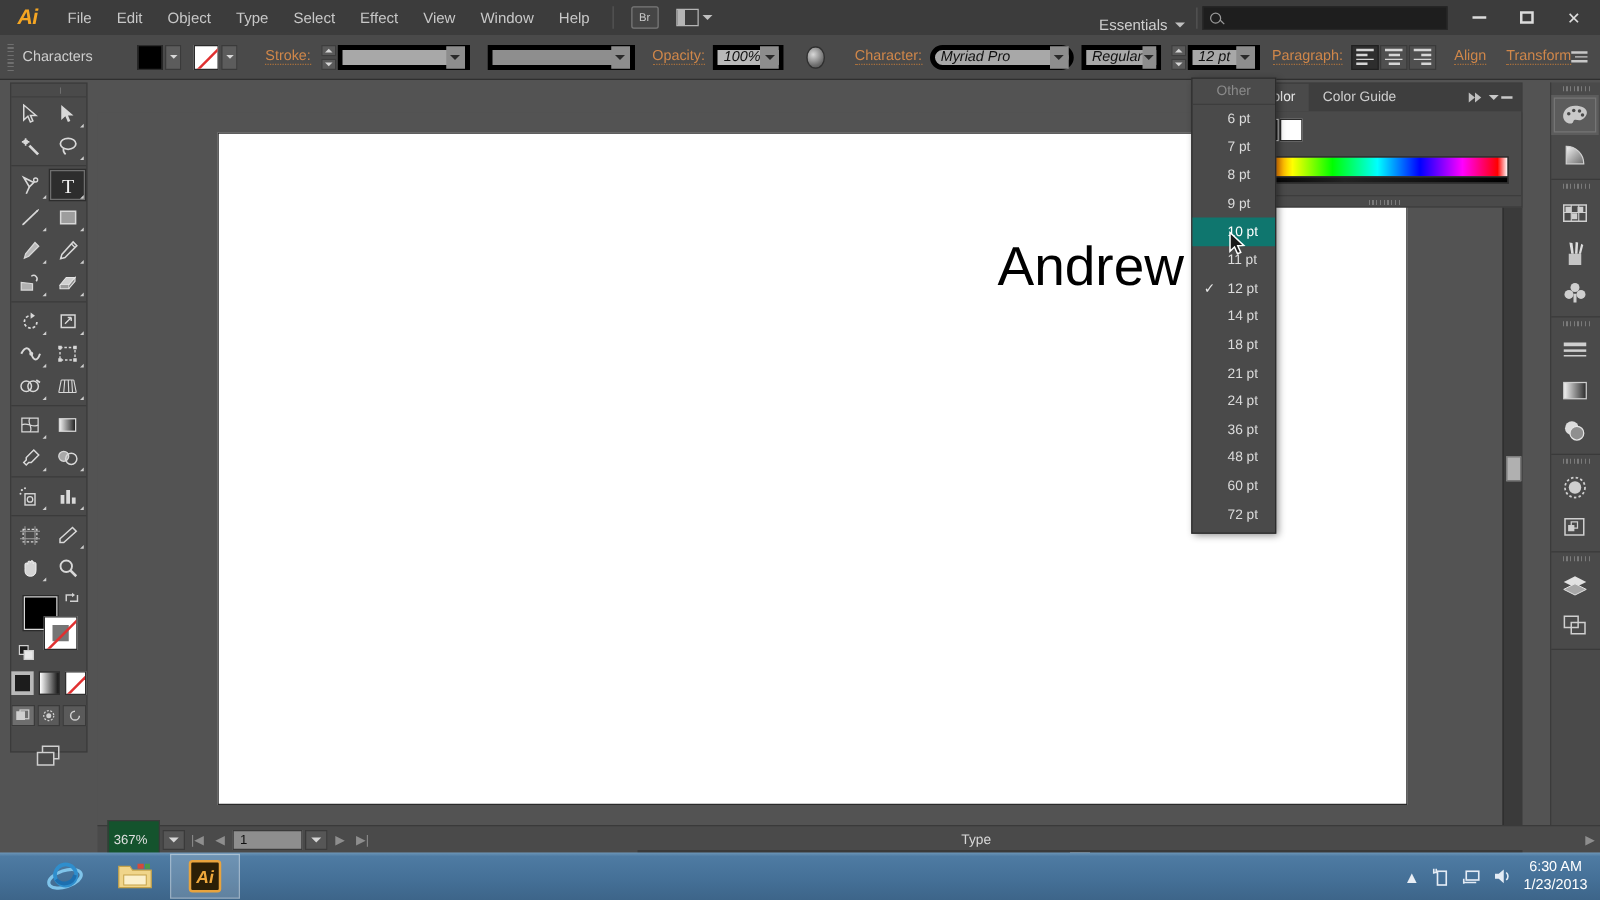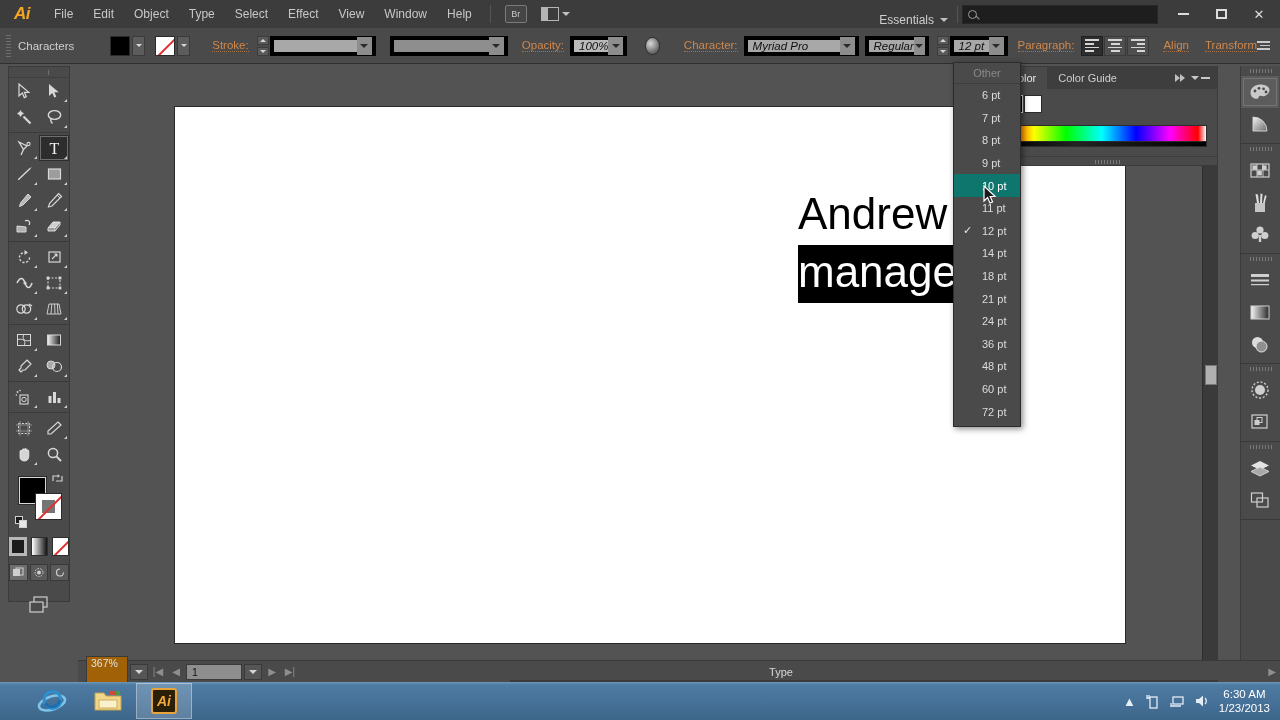--- a/index.html
+++ b/index.html
@@ -256,23 +256,23 @@
   .sb-left { border-top:5px solid transparent; border-bottom:5px solid transparent; border-right:6px solid #d0d0d0;}
   .sb-right{ border-top:5px solid transparent; border-bottom:5px solid transparent; border-left:6px solid #d0d0d0;}
 
   
   #statusbar {
     position: absolute; left: 78px; top: 660px; width: 1202px; height: 22px;
     background: #4a4a4a; display: flex; align-items: center; gap: 2px;
     border-top: 1px solid #3a3a3a;
   }
   #zoom-field {
-    margin-left: 8px; width: 42px; height: 32px; background: #a16207;
+    margin-left: 8px; width: 42px; height: 32px; background: #14532d;
     border: 1px solid #3a3a3a; color: #e0e0e0; font-size: 10.5px;
-    display: flex; padding-left: 4px;
+    display: flex; align-items: center; padding-left: 4px;
   }
   .sb-btn {
     width: 18px; height: 16px; background: #565656; border: 1px solid #3a3a3a;
     display:flex; align-items:center; justify-content:center;
   }
   .sb-btn .caret-dn { border-top-color:#d5d5d5; }
   .nav-ico { color:#8e8e8e; font-size: 10px; width: 16px; text-align:center; }
   #page-field {
     width: 56px; height: 16px; background: #8e8e8e; border: 1px solid #3a3a3a;
     color:#111; font-size: 10.5px; display:flex; align-items:center; padding-left: 5px;
@@ -477,21 +477,21 @@
     <div class="cb-link" style="margin-left:14px;">Opacity:</div>
     <div class="field white-in" style="width:70px;margin-left:6px;">
       <span>100%</span>
       <span class="field-caret">
           <i class="caret-dn"></i>
         </span>
     </div>
     <div id="opacity-orb" style="margin-left:18px;"></div>
 
     <div class="cb-link" style="margin-left:24px;">Character:</div>
-    <div class="field" style="width:144px;margin-left:6px;">
+    <div class="field" style="width:144px;margin-left:6px;border-radius:10px;">
       <span>Myriad Pro</span>
       <span class="field-caret">
           <i class="caret-dn"></i>
         </span>
     </div>
     <div class="field" style="width:64px;margin-left:6px;">
       <span>Regular</span>
       <span class="field-caret">
           <i class="caret-dn"></i>
         </span>
@@ -817,21 +817,20 @@
       <svg width="26" height="20" viewBox="0 0 26 20">
         <rect x="8" y="2" width="13" height="10" fill="none" stroke="#cfcfcf" stroke-width="1.2"></rect>
         <rect x="4" y="7" width="13" height="10" fill="#4a4a4a" stroke="#cfcfcf" stroke-width="1.2"></rect>
       </svg>
     </div>
   </div>
 
   <div id="canvas-area">
     <div id="artboard">
       <div id="txt-line1">Andrew     th</div>
-      <div id="txt-line2">manage</div>
     </div>
   </div>
 
   <div id="vscroll">
     <div id="vscroll-thumb"></div>
   </div>
 
   <div id="color-panel">
     <div id="cp-tabs">
       <div class="cp-tab active">Color</div>

